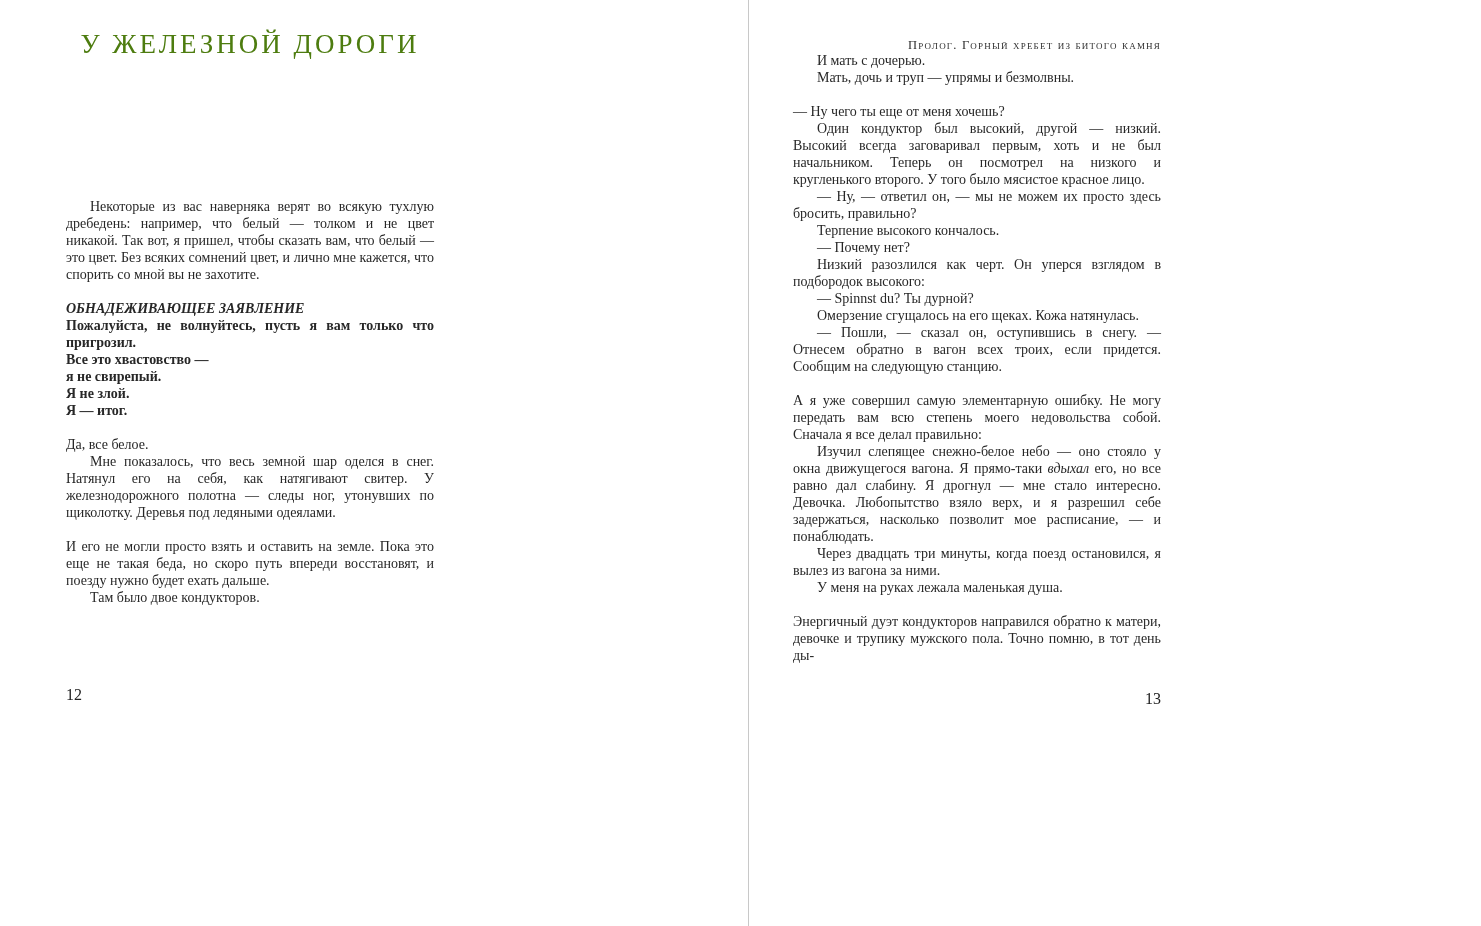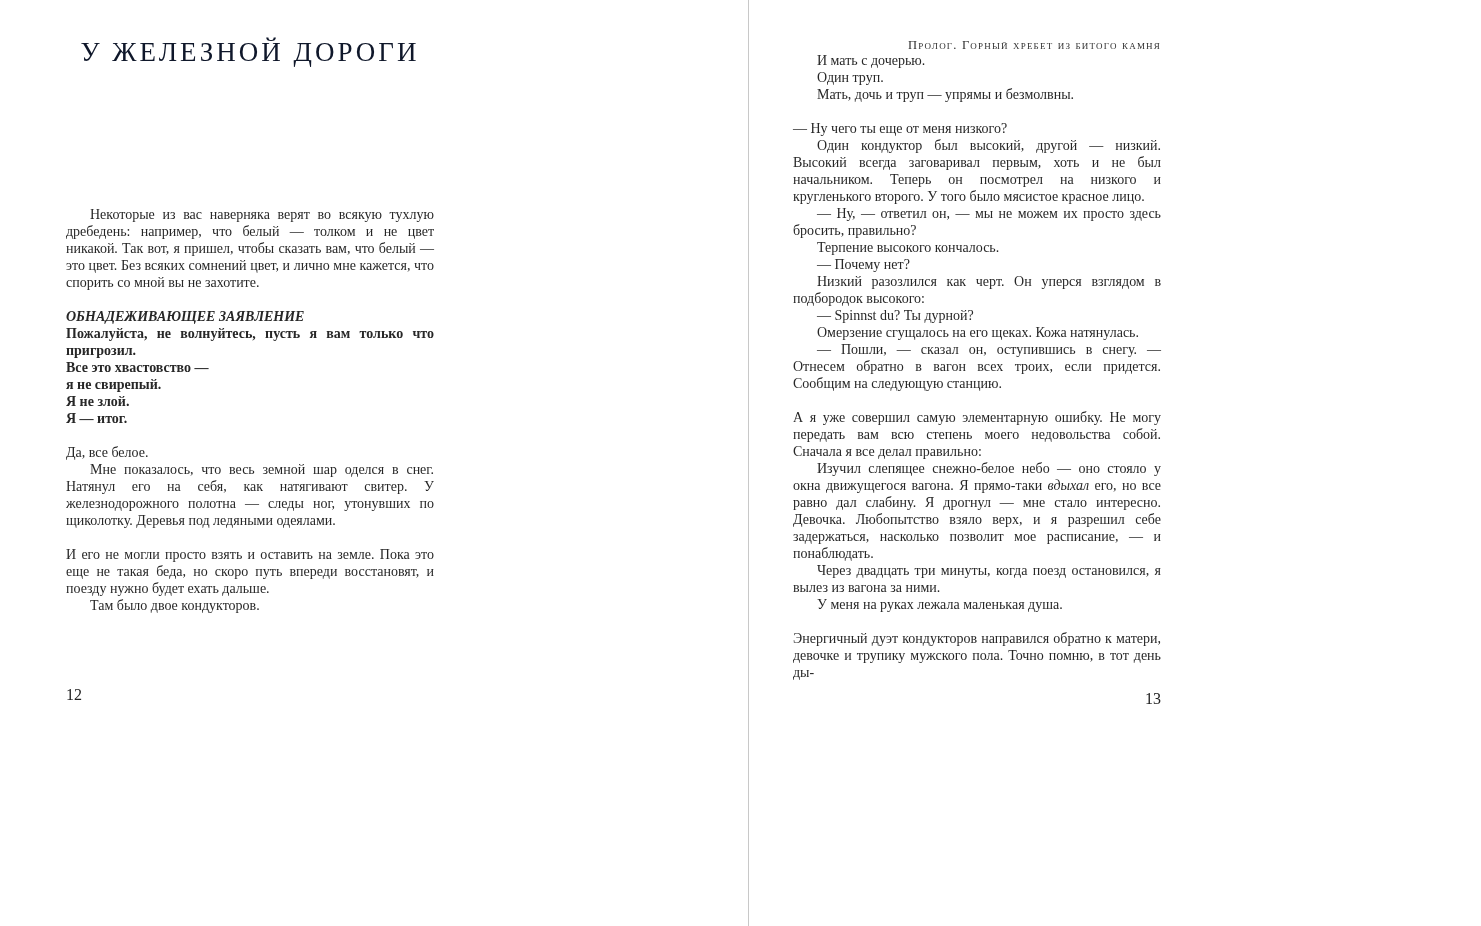--- a/index.html
+++ b/index.html
@@ -12,27 +12,27 @@
   }
   .gutter {
     position: absolute; top: 0; bottom: 0; left: 748px;
     width: 1px; background: #c8c8c8;
   }
   .page { position: absolute; top: 0; height: 706px; width: 368px; }
   .page.left  { left: 66px; }
   .page.right { left: 793px; }
 
   .chapter-title {
-    margin-top: 36px;
+    margin-top: 28px;
     font-weight: 400;
     font-size: 27px;
     line-height: 33px;
     letter-spacing: 3px;
     text-align: center;
-    color: #0f172a;
+    color: #4d7c0f;
     white-space: nowrap;
   }
   .page.left .body { margin-top: 137px; }
 
   .running-header {
     margin-top: 39px;
     font-variant: small-caps;
     font-size: 12.5px;
     line-height: 13px;
     letter-spacing: 1.2px;
@@ -91,23 +91,22 @@
       </div>
     <div class="page-number">12</div>
   </div>
 
   <div class="gutter"></div>
 
   <div class="page right">
     <div class="running-header">Пролог. Горный хребет из битого камня</div>
     <div class="body">
         <p class="para indent">И мать с дочерью.</p>
-        <p class="para indent">Один труп.</p>
         <p class="para indent">Мать, дочь и труп — упрямы и безмолвны.</p>
-        <p class="para plain gap">— Ну чего ты еще от меня низкого?</p>
+        <p class="para plain gap">— Ну чего ты еще от меня хочешь?</p>
         <p class="para indent">Один кондуктор был высокий, другой — низкий. Высокий всегда заговаривал первым, хоть и не был начальником. Теперь он посмотрел на низкого и кругленького второго. У того было мясистое красное лицо.</p>
         <p class="para indent">— Ну, — ответил он, — мы не можем их просто здесь бросить, правильно?</p>
         <p class="para indent">Терпение высокого кончалось.</p>
         <p class="para indent">— Почему нет?</p>
         <p class="para indent">Низкий разозлился как черт. Он уперся взглядом в подбородок высокого:</p>
         <p class="para indent">— Spinnst du? Ты дурной?</p>
         <p class="para indent">Омерзение сгущалось на его щеках. Кожа натянулась.</p>
         <p class="para indent">— Пошли, — сказал он, оступившись в снегу. — Отнесем обратно в вагон всех троих, если придется. Сообщим на следующую станцию.</p>
         <p class="para plain gap">А я уже совершил самую элементарную ошибку. Не могу передать вам всю степень моего недовольства собой. Сначала я все делал правильно:</p>
         <p class="para indent">Изучил слепящее снежно-белое небо — оно стояло у окна движущегося вагона. Я прямо-таки <i>вдыхал</i> его, но все равно дал слабину. Я дрогнул — мне стало интересно. Девочка. Любопытство взяло верх, и я разрешил себе задержаться, насколько позволит мое расписание, — и понаблюдать.</p>

